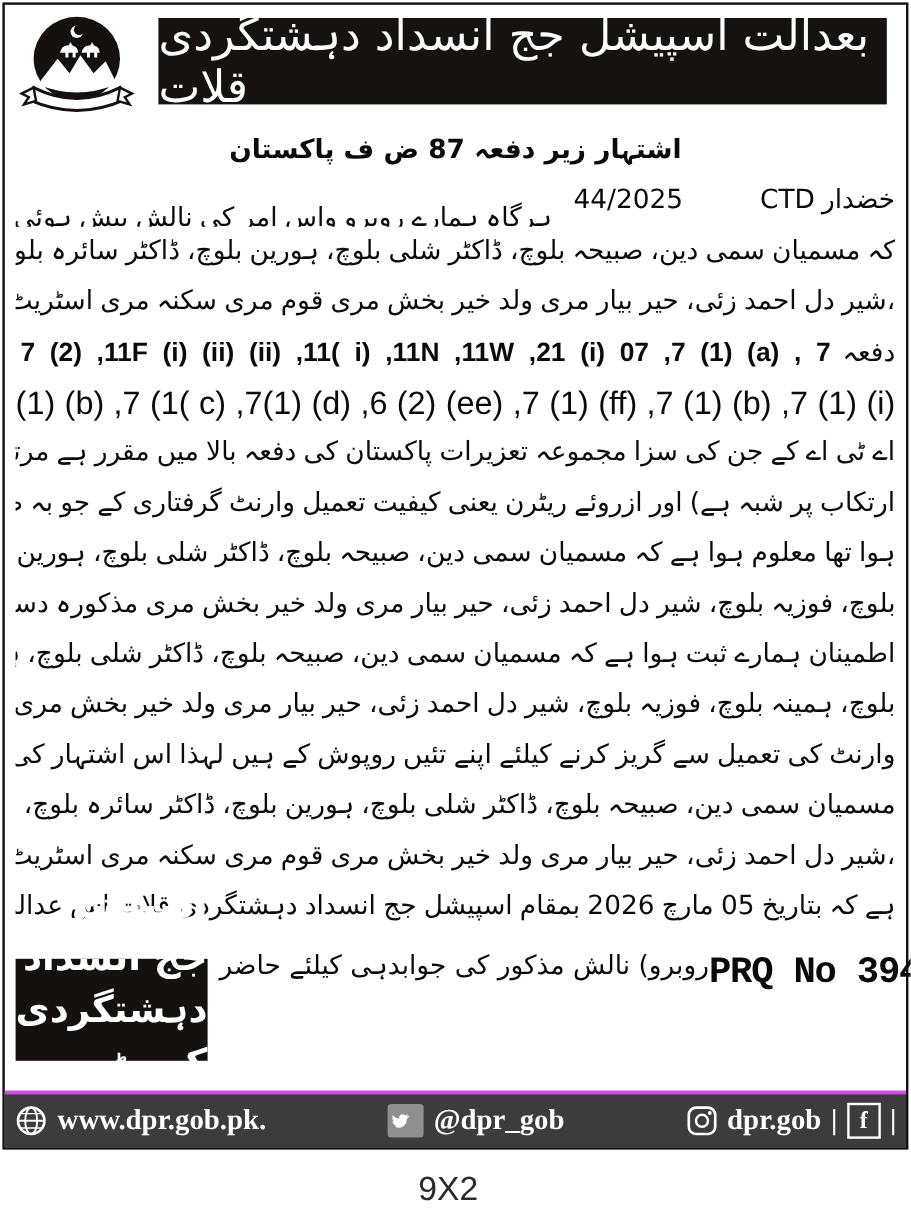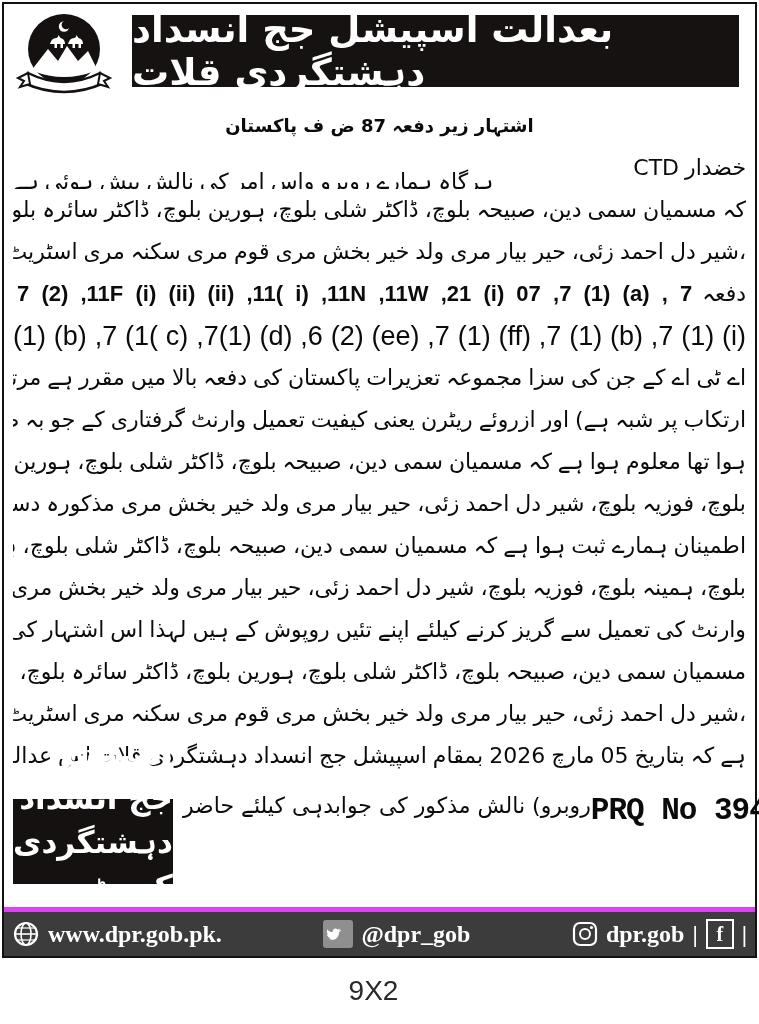--- a/index.html
+++ b/index.html
@@ -5,22 +5,22 @@
   html,body{margin:0;padding:0;background:#fff;}
   .page{width:759px;height:1024px;background:#fff;position:relative;overflow:hidden;
         font-family:"DejaVu Sans",sans-serif;color:#0b0b0b;}
   .notice{position:absolute;left:2px;top:2px;width:751px;height:952px;
           border:2px solid #111;display:flex;flex-direction:column;background:#fff;}
   
   .header{display:flex;align-items:flex-start;padding:7px 6px 0 6px;height:92px;}
   .logo{flex:0 0 auto;}
   .title-box{flex:1;background:#151211;color:#fff;height:72px;margin:4px 10px 0 10px;
              display:flex;align-items:center;justify-content:center;
-             font-size:37px;font-weight:bold;letter-spacing:1px;}
-  .subtitle{text-align:center;font-size:18px;font-weight:bold;height:44px;line-height:46px;}
+             font-size:37px;font-weight:normal;letter-spacing:1px;}
+  .subtitle{text-align:center;font-size:22px;font-weight:bold;height:44px;line-height:46px;}
   
   .body{padding:0 9px;}
   .line{font-size:22px;line-height:42px;height:42px;overflow:hidden;white-space:nowrap;
         text-align:justify;text-align-last:justify;word-spacing:-1px;}
   .line.rtl{direction:rtl;}
   .line.ltr{direction:ltr;font-family:"Liberation Sans",sans-serif;font-size:27px;font-weight:500;}
   .line.fir{direction:rtl;display:flex;justify-content:space-between;align-items:baseline;}
   .line.fir .chunk{direction:ltr;display:flex;gap:0;}
   .line.fir .chunk span{margin-left:0;}
   .line.fir .chunk .gap-sm{width:18px;}
@@ -32,21 +32,21 @@
   
   .bottom-row{display:flex;padding:0 9px;align-items:flex-start;}
   .stamp-box{width:432px;height:85px;background:#141110;color:#fff;margin-top:22px;
              display:flex;flex-direction:column;align-items:flex-end;justify-content:center;
              font-weight:bold;font-size:31px;line-height:44px;direction:rtl;}
   .bottom-right{flex:1;display:flex;flex-direction:row;align-items:flex-end;padding-left:10px;}
   .closing-line{direction:rtl;font-size:22px;line-height:44px;white-space:nowrap;}
   .prq{font-family:Liberation Mono, monospace;font-weight:bold;font-size:31px;
        letter-spacing:-1px;margin-top:16px;white-space:nowrap;}
   
-  .footer{margin-top:auto;height:44px;background:#3c3c3c;border-top:5px solid #d946ef;
+  .footer{margin-top:auto;height:44px;background:#3c3c3c;border-top:3px solid #d946ef;
           display:flex;align-items:center;color:#fff;
           font-family:"Liberation Serif",serif;font-weight:bold;font-size:24px;
           padding:0 8px;gap:8px;white-space:nowrap;}
   .footer .grow{flex:1;}
   .icon-box{display:inline-flex;align-items:center;justify-content:center;}
   .tw-box{width:30px;height:28px;background:#8f8f8f;border-radius:3px;}
   .fb-box{width:24px;height:26px;border:2px solid #fff;display:inline-flex;
           align-items:center;justify-content:center;font-family:"Liberation Serif",serif;
           font-size:20px;font-weight:bold;}
   .sep{font-weight:bold;}
@@ -77,20 +77,21 @@
         <span>بعدالت اسپیشل جج انسداد دہشتگردی قلات</span>
       </div>
     </div>
 
     <div class="subtitle" dir="rtl">اشتہار زیر دفعہ 87 ض ف پاکستان</div>
 
     <div class="body" id="body-lines">
         <div class="line fir">
           <span class="chunk" dir="ltr">
             <span class="gap-sm"></span>
+            <span>44/2025</span>
             <span class="gap-lg"></span>
             <span>CTD خضدار</span>
           </span>
           <span>ہرگاہ ہمارے روبرو واس امر کی نالش پیش ہوئی ہے</span>
         </div>
         <div class="line rtl" dir="rtl">کہ مسمیان سمی دین، صبیحہ بلوچ، ڈاکٹر شلی بلوچ، ہورین بلوچ، ڈاکٹر سائرہ بلوچ، ہمینہ بلوچ، فوزیہ بلوچ</div>
         <div class="line rtl" dir="rtl">،شیر دل احمد زئی، حیر بیار مری ولد خیر بخش مری قوم مری سکنہ مری اسٹریٹ ارباب کرم خان روڈ کوئٹہ جرم زیر</div>
         <div class="line mixed">
           <span>دفعہ</span>
           <span class="nums" dir="ltr">7 (2) ,11F (i) (ii) (ii) ,11( i) ,11N ,11W ,21 (i) 07 ,7 (1) (a) , 7</span>

